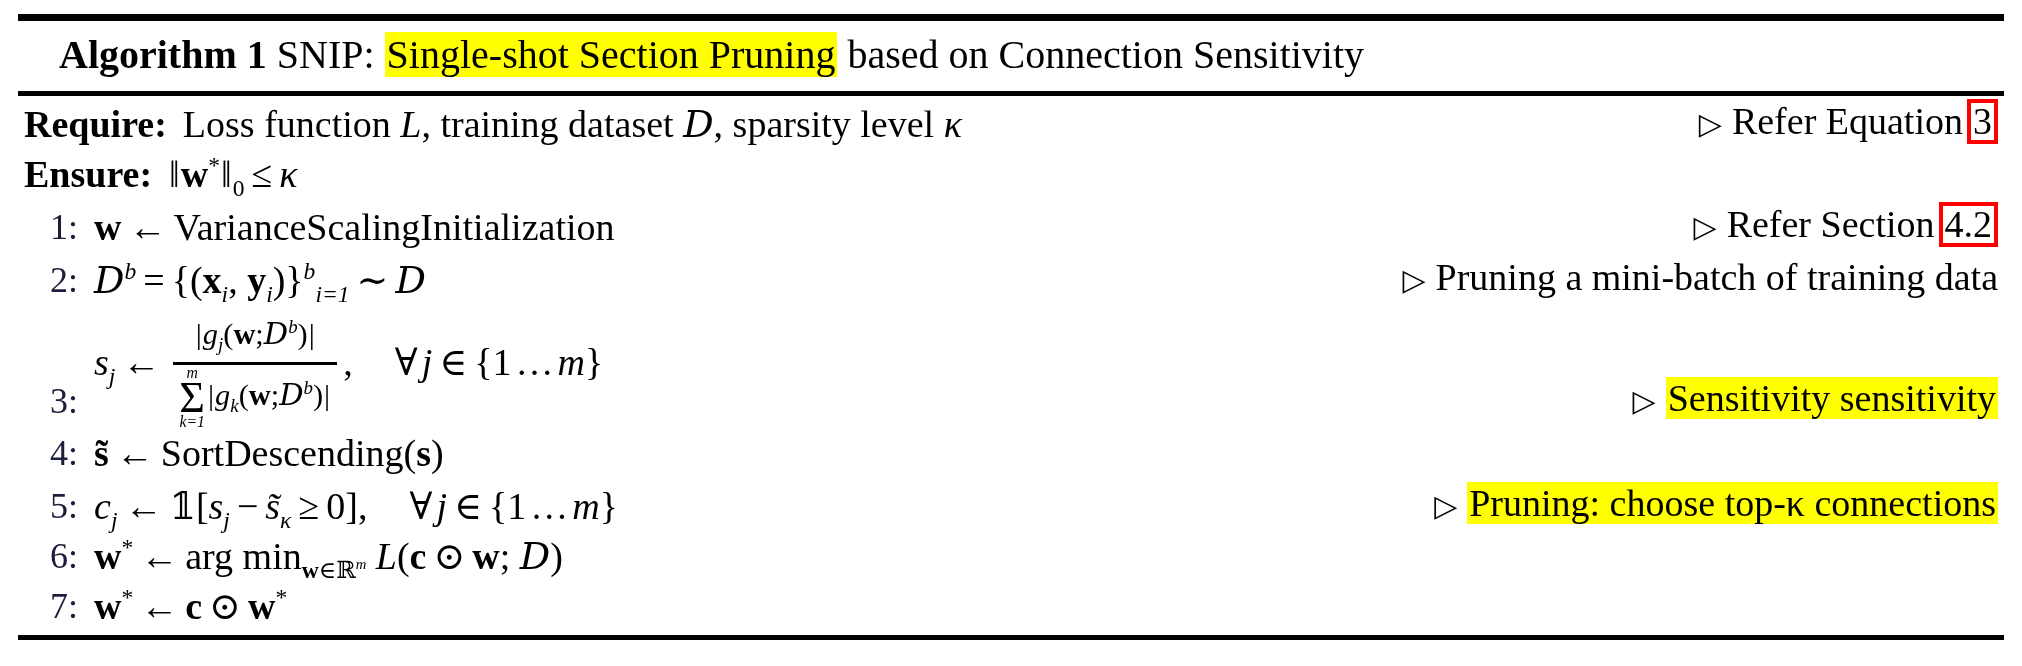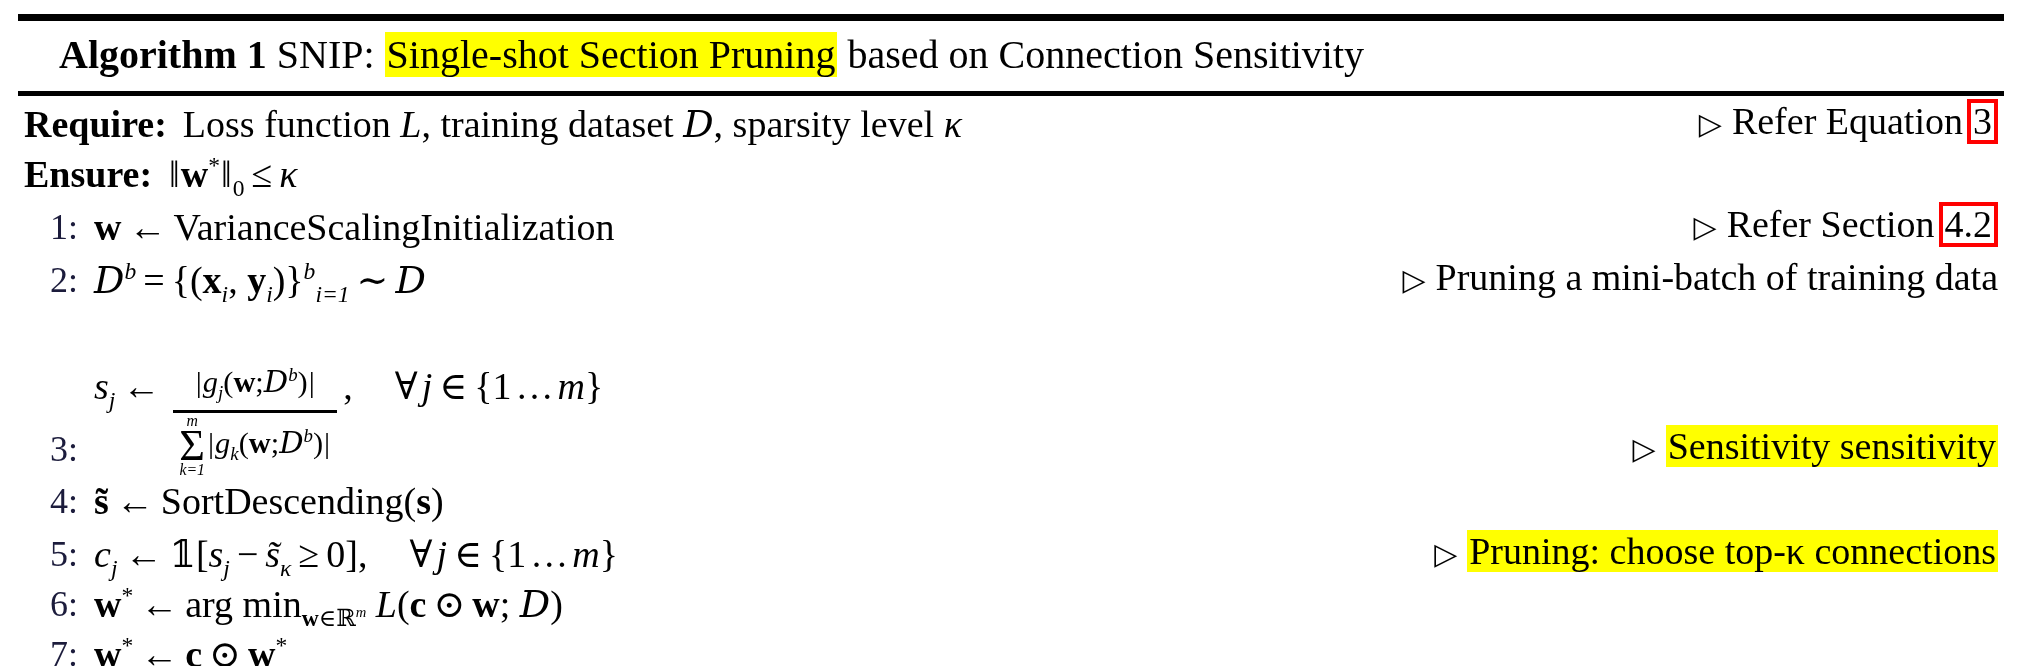--- a/index.html
+++ b/index.html
@@ -95,21 +95,21 @@
   .frac {
     display: inline-flex;
     flex-direction: column;
     vertical-align: middle;
     text-align: center;
     font-size: 0.80em;
     margin: 0 6px;
     position: relative;
     top: 2px;
   }
-  .frac .num { padding: 0 6px 2px 6px; margin-top: 48px; }
+  .frac .num { padding: 0 6px 2px 6px; }
   .frac .den { padding: 2px 6px 0 6px; border-top: 3px solid #000; }
 
   
   .sumop {
     display: inline-flex;
     flex-direction: column;
     align-items: center;
     vertical-align: middle;
     line-height: 0.82;
     margin-right: 2px;

